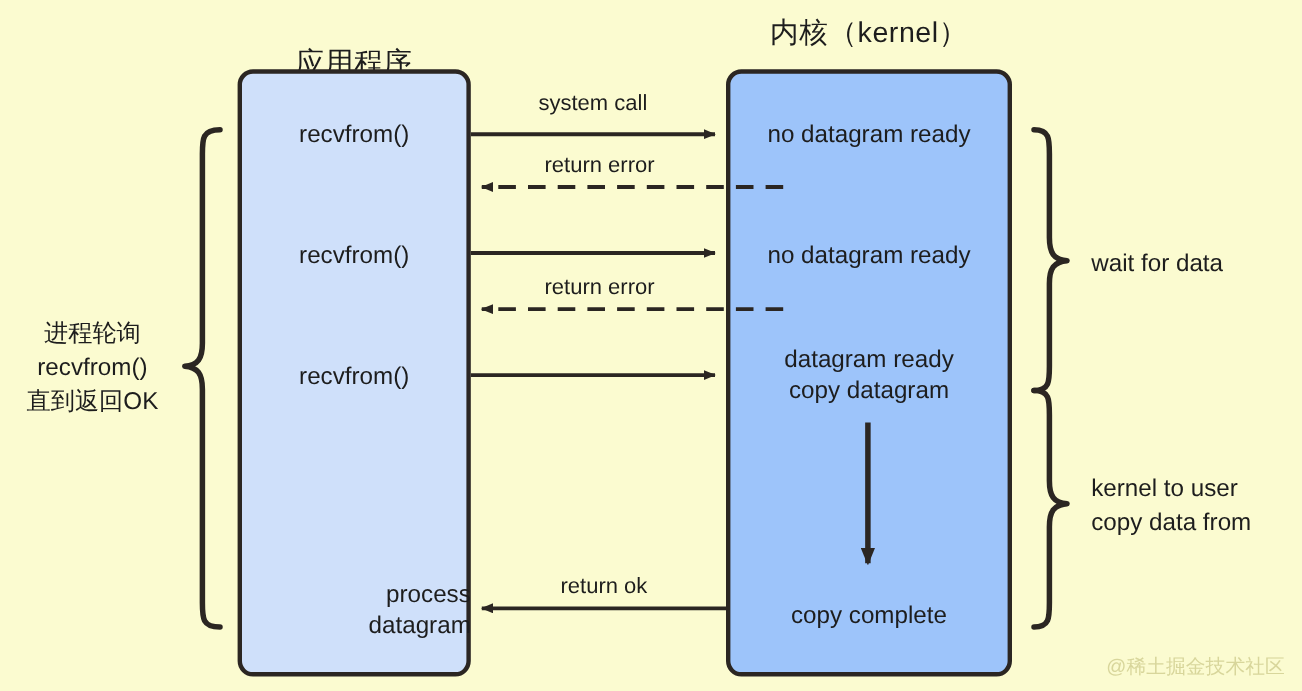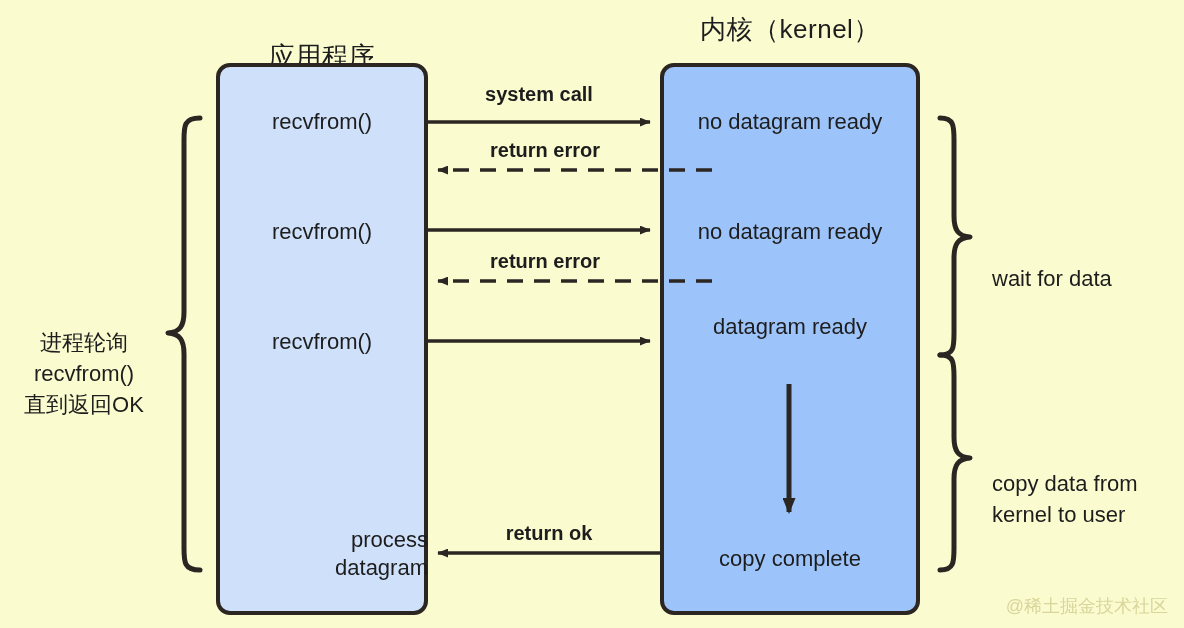--- a/index.html
+++ b/index.html
@@ -60,29 +60,27 @@
   }
 
   
   .arrow-wrap { left: 0; top: 0; width: 1184px; height: 628px; pointer-events: none; }
 
   .edge-label {
     font-size: 20px;
     color: #1d1d1d;
     text-align: center;
     white-space: nowrap;
-    font-weight: bold;
   }
 
   
   .side-note {
     font-size: 22px;
     color: #1d1d1d;
     line-height: 31px;
-    margin-top: 40px;
   }
   .side-note.right { text-align: left; }
   .side-note.left  { text-align: center; }
 
   
   #watermark {
     right: 16px; bottom: 10px;
     font-size: 18px;
     color: #d8d69b;
     white-space: nowrap;
@@ -104,20 +102,21 @@
   <div class="abs box-label" style="left:216px; top:328px; width:212px;">recvfrom()</div>
   <div class="abs box-label" style="left:216px; top:526px; width:212px;text-align:right;">
     <div>process</div>
     <div>datagram</div>
   </div>
 
   <div class="abs box-label" style="left:660px; top:108px; width:260px;">no datagram ready</div>
   <div class="abs box-label" style="left:660px; top:218px; width:260px;">no datagram ready</div>
   <div class="abs box-label" style="left:660px; top:313px; width:260px;">
     <div>datagram ready</div>
+    <div>copy datagram</div>
   </div>
   <div class="abs box-label" style="left:660px; top:545px; width:260px;">copy complete</div>
 
   <svg class="abs arrow-wrap" viewBox="0 0 1184 628">
     <defs>
       <marker id="ahR" markerWidth="11" markerHeight="9" refX="10.2" refY="4.5" orient="auto" markerUnits="userSpaceOnUse">
         <path d="M0,0 L11,4.5 L0,9 z" fill="#2b2622"></path>
       </marker>
       <marker id="ahL" markerWidth="11" markerHeight="9" refX="10.2" refY="4.5" orient="auto" markerUnits="userSpaceOnUse">
         <path d="M0,0 L11,4.5 L0,9 z" fill="#2b2622"></path>
@@ -197,19 +196,19 @@
   <div class="abs side-note left" style="left:8px; top:287px; width:152px;">
     <div>进程轮询</div>
     <div>recvfrom()</div>
     <div>直到返回OK</div>
   </div>
 
   <div class="abs side-note right" style="left:992px; top:223px; width:186px;">
     <div>wait for data</div>
   </div>
   <div class="abs side-note right" style="left:992px; top:428px; width:192px;">
+    <div>kernel to user</div>
     <div>copy data from</div>
-    <div>kernel to user</div>
   </div>
 
   <div class="abs" id="watermark">@稀土掘金技术社区</div>
 
 </div>
 
 </body></html>

